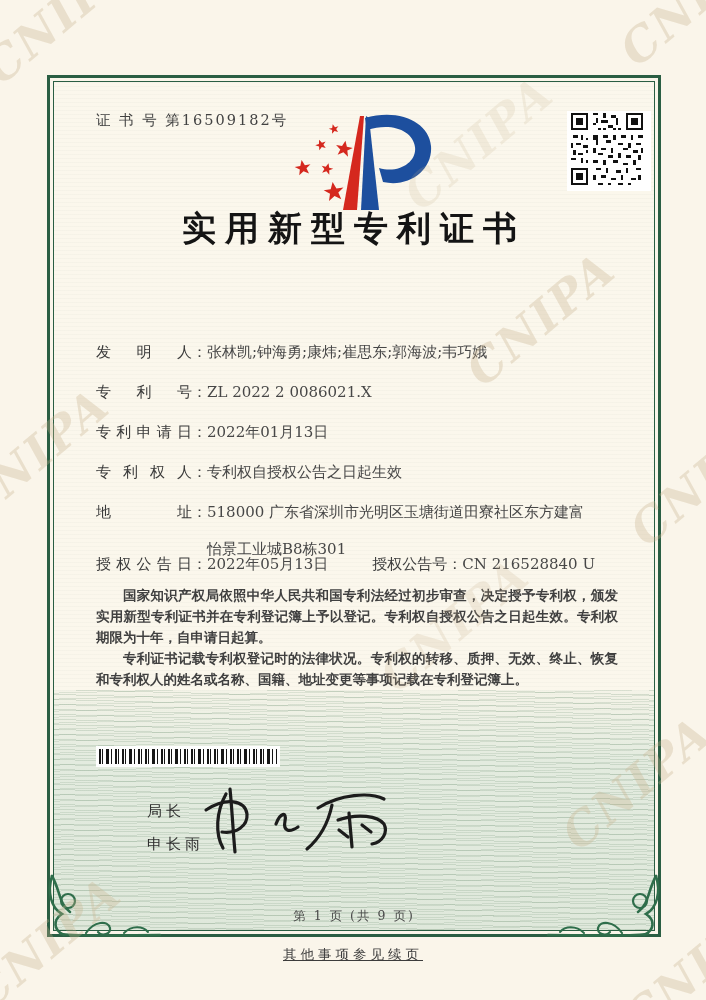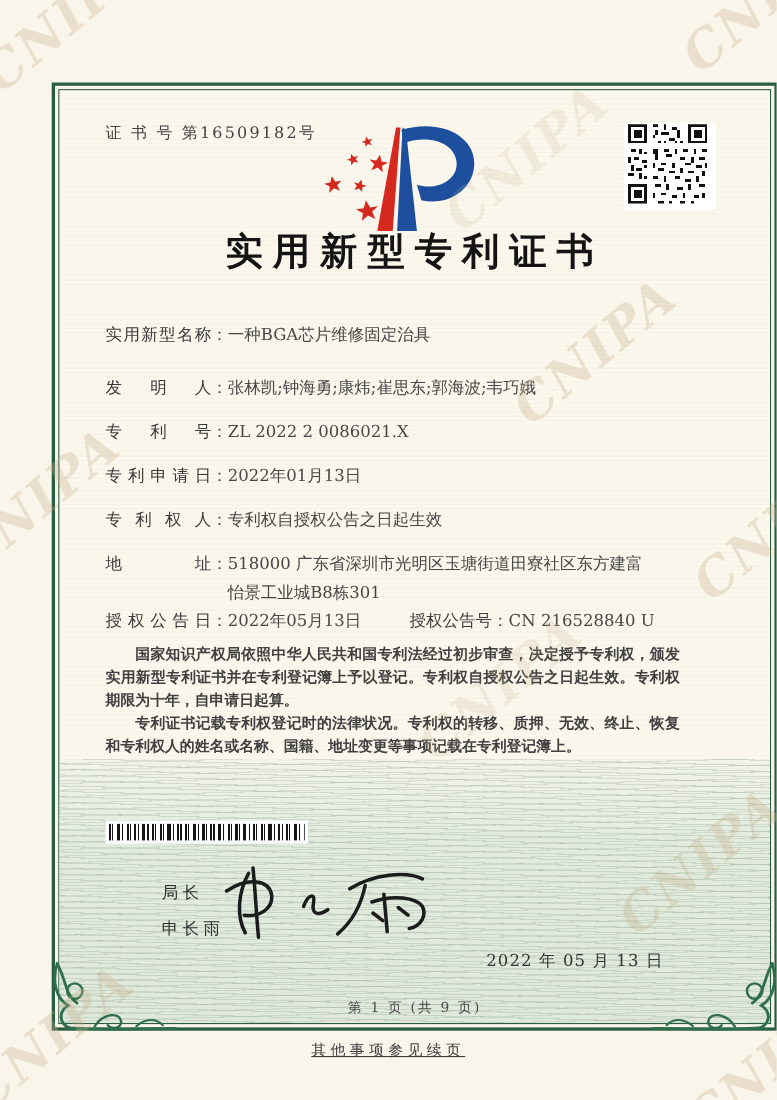--- a/index.html
+++ b/index.html
@@ -32,38 +32,37 @@
   
   .frame{
     position:absolute;left:53px;top:81px;width:600px;height:848px;
     border:1px solid #2a5e43;
     outline:3px solid #2a5e43;
     outline-offset:3px;
     background:
       repeating-linear-gradient(180deg, rgba(120,140,120,.04) 0 1px, transparent 1px 4px),
       #fbf7ec;
     z-index:2;
-    padding-left:46px;
   }
   .cert-no{position:absolute;left:42px;top:29px;font-size:14.5px;letter-spacing:2px;color:#424242;}
 
   .logo{position:absolute;left:233px;top:30px;width:158px;height:102px;}
   .qr{position:absolute;left:513px;top:29px;width:80px;height:76px;background:#fff;padding:2px;}
 
   .title{
     position:absolute;left:0;top:124px;width:100%;margin:0;
     text-align:center;font-size:34px;font-weight:bold;letter-spacing:9px;color:#141414;font-family:Liberation Serif, serif;
   }
 
   .row{position:absolute;left:42px;font-size:15px;white-space:nowrap;color:#3e3e3e;}
   .f-label{display:inline-block;width:96px;text-align:justify;text-align-last:justify;color:#3a3a3a;vertical-align:top;}
   .f-colon{display:inline-block;width:15px;}
   .f-value{color:#474747;}
   .r0{top:213px;} .r1{top:261px;} .r2{top:301px;} .r3{top:341px;}
-  .r4{top:381px;} .r5{top:421px;} .r5b{top:448px;left:153px;} .r6{top:473px;}
+  .r4{top:381px;} .r5{top:421px;} .r5b{top:458px;left:153px;} .r6{top:473px;}
   .pair2{margin-left:44px;}
   .pair2 .f-label2{letter-spacing:0;}
 
   .para{
     position:absolute;left:42px;width:522px;margin:0;
     font-size:13.5px;line-height:21px;text-indent:2em;color:#404040;text-align:justify;font-weight:bold;
   }
   .p1{top:503px;} .p2{top:566px;}
 
   
@@ -151,23 +150,20 @@
             <rect x="24" y="2" width="3" height="3"></rect>
           <path fill-rule="evenodd" d="M0,22h7v7h-7z M1,23v5h5v-5z"></path>
             <rect x="2" y="24" width="3" height="3"></rect>
           <path d="M9,0h2v1h-2z M13,0h1v2h-1z M16,1h2v1h-2z M10,2h1v2h-1z M12,3h3v1h-3z M18,2h1v3h-1z M9,4h1v1h-1z M15,5h2v1h-2z M11,6h1v1h-1z M13,6h1v1h-1z M17,6h1v1h-1z M19,6h1v1h-1z M1,9h2v1h-2z M4,9h1v2h-1z M6,10h1v1h-1z M0,12h1v2h-1z M2,12h2v1h-2z M5,13h2v1h-2z M1,15h1v2h-1z M3,16h2v1h-2z M6,15h1v1h-1z M0,18h2v1h-2z M4,18h1v2h-1z M6,19h1v1h-1z M9,9h2v2h-2z M13,9h2v1h-2z M17,9h1v2h-1z M20,9h2v1h-2z M24,9h1v2h-1z M27,9h2v1h-2z M10,11h1v2h-1z M14,11h2v1h-2z M19,12h2v1h-2z M23,12h1v2h-1z M26,12h2v1h-2z M9,14h1v2h-1z M12,14h2v1h-2z M16,14h1v2h-1z M21,14h2v1h-2z M25,15h2v1h-2z M28,14h1v2h-1z M11,16h2v1h-2z M15,17h2v1h-2z M19,16h1v2h-1z M22,17h2v1h-2z M27,17h1v2h-1z M9,19h2v1h-2z M13,19h1v2h-1z M17,19h2v1h-2z M21,20h2v1h-2z M25,19h1v2h-1z M10,22h2v1h-2z M14,22h1v2h-1z M18,23h2v1h-2z M22,22h1v2h-1z M26,22h2v1h-2z M9,25h1v2h-1z M12,25h2v1h-2z M16,26h2v1h-2z M20,25h1v2h-1z M24,26h2v1h-2z M27,25h1v2h-1z M11,28h2v1h-2z M15,28h1v1h-1z M19,28h2v1h-2z M23,28h1v1h-1z"></path>
         </g>
       </svg>
     </div>
 
     <h1 class="title">实用新型专利证书</h1>
 
-    <div class="row r0">
-      <span class="f-label">实用新型名称</span><span class="f-colon">：</span><span class="f-value">一种BGA芯片维修固定治具</span>
-    </div>
     <div class="row r1">
       <span class="f-label">发明人</span><span class="f-colon">：</span><span class="f-value">张林凯;钟海勇;康炜;崔思东;郭海波;韦巧娥</span>
     </div>
     <div class="row r2">
       <span class="f-label">专利号</span><span class="f-colon">：</span><span class="f-value">ZL 2022 2 0086021.X</span>
     </div>
     <div class="row r3">
       <span class="f-label">专利申请日</span><span class="f-colon">：</span><span class="f-value">2022年01月13日</span>
     </div>
     <div class="row r4">
@@ -205,21 +201,20 @@
           <path d="M126,28 C148,14 178,12 192,19"></path>
           <path d="M140,25 C136,44 128,58 115,69"></path>
           <path d="M146,40 C166,33 186,36 192,44 C196,52 191,62 180,64"></path>
           <path d="M157,33 C158,44 159,56 160,67"></path>
           <path d="M147,50 L156,57"></path>
           <path d="M170,45 L179,52"></path>
         </g>
       </svg>
     </div>
 
-    <div class="issue-date">2022 年 05 月 13 日</div>
     <div class="page-info">第 1 页 (共 9 页)</div>
 
     <div class="orn orn-l">
       <svg width="118" height="64" viewBox="0 0 118 64">
         <g fill="none" stroke="#2f6e4b" stroke-width="2.6" stroke-linecap="round">
           <path d="M8,2 C3,18 7,34 18,40 C9,46 9,56 20,61"></path>
           <path d="M8,2 C16,16 15,30 26,38"></path>
           <circle cx="24" cy="27" r="7" stroke-width="2.2"></circle>
           <path d="M16,60 C45,63 75,61 116,61"></path>
           <path d="M42,59 C50,47 64,46 66,54 C67,60 58,63 54,58" stroke-width="2.2"></path>

